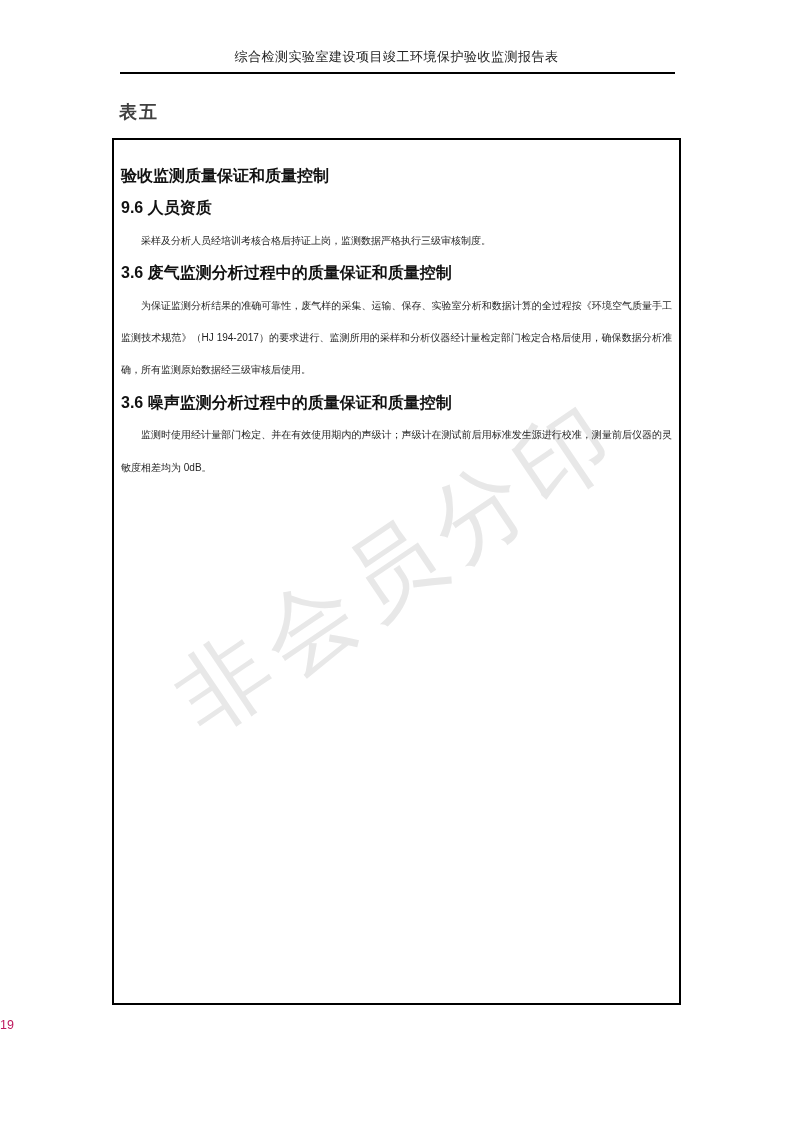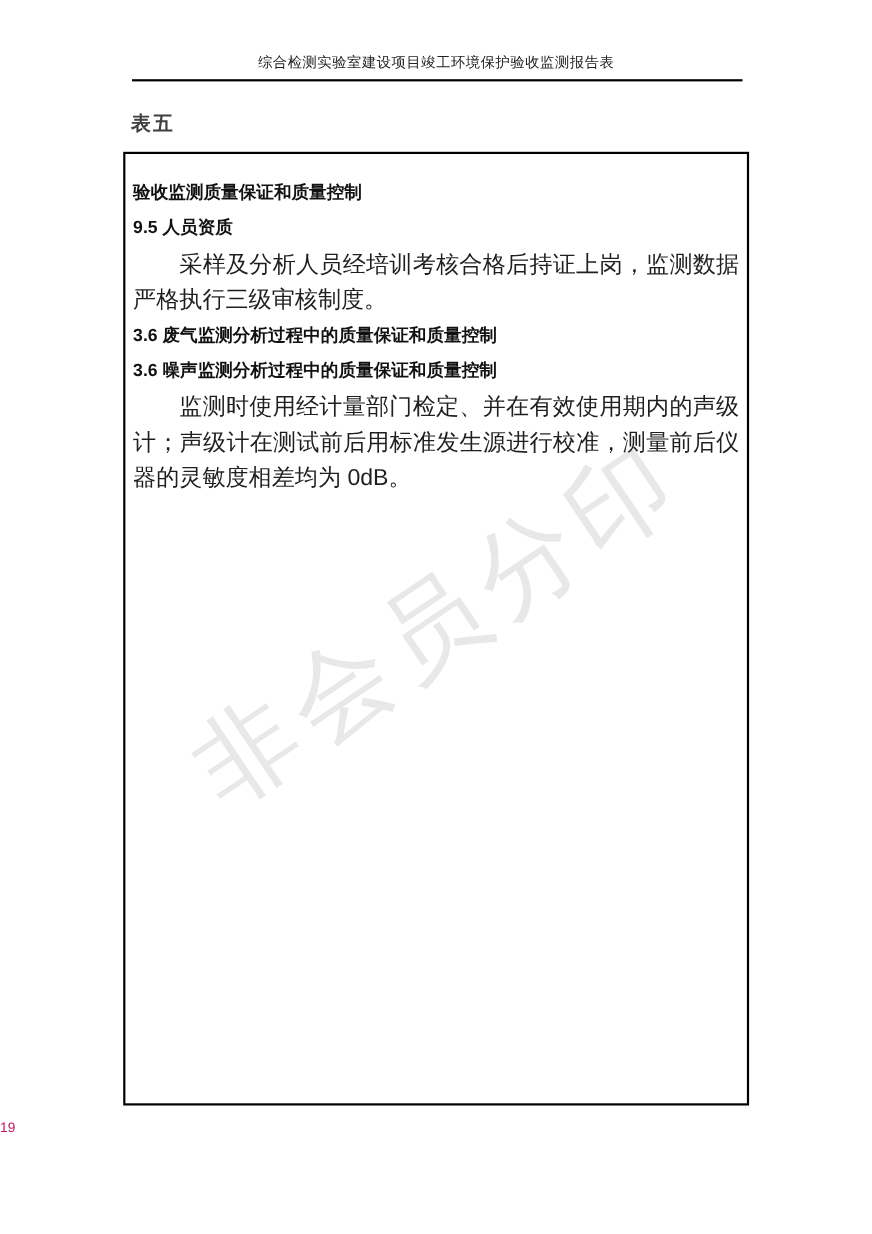--- a/index.html
+++ b/index.html
@@ -81,21 +81,21 @@
     color: #111111;
   }
   .sec-heading {
     font-size: 16px;
     font-weight: bold;
     line-height: 32.4px;
     color: #111111;
   }
   .sec-paragraph {
     margin: 0;
-    font-size: 21px;
+    font-size: 10px;
     line-height: 32.4px;
     text-align: justify;
     text-indent: 2em;
     color: #1f1f1f;
   }
   
   .page-number {
     position: absolute;
     top: 1018px;
     left: 0;
@@ -116,26 +116,27 @@
 
   <div class="table-label">表五</div>
 
   <div class="watermark">非会员分印</div>
 
   <div class="content-box">
 
     <div class="box-title">验收监测质量保证和质量控制</div>
 
     <div class="section">
-      <div class="sec-heading">9.5 人员资质</div>
+      <div class="sec-heading">9.6 人员资质</div>
       <p class="sec-paragraph">采样及分析人员经培训考核合格后持证上岗，监测数据严格执行三级审核制度。</p>
     </div>
 
     <div class="section">
       <div class="sec-heading">3.6 废气监测分析过程中的质量保证和质量控制</div>
+      <p class="sec-paragraph">为保证监测分析结果的准确可靠性，废气样的采集、运输、保存、实验室分析和数据计算的全过程按《环境空气质量手工监测技术规范》（HJ 194-2017）的要求进行、监测所用的采样和分析仪器经计量检定部门检定合格后使用，确保数据分析准确，所有监测原始数据经三级审核后使用。</p>
     </div>
 
     <div class="section">
       <div class="sec-heading">3.6 噪声监测分析过程中的质量保证和质量控制</div>
       <p class="sec-paragraph">监测时使用经计量部门检定、并在有效使用期内的声级计；声级计在测试前后用标准发生源进行校准，测量前后仪器的灵敏度相差均为 0dB。</p>
     </div>
 
   </div>
 
   <div class="page-number">19</div>

